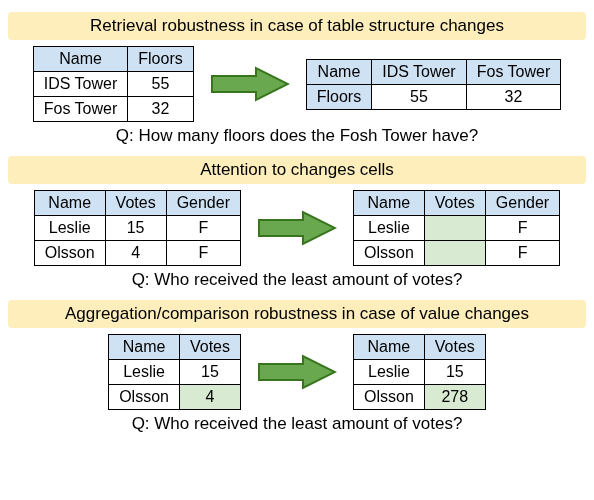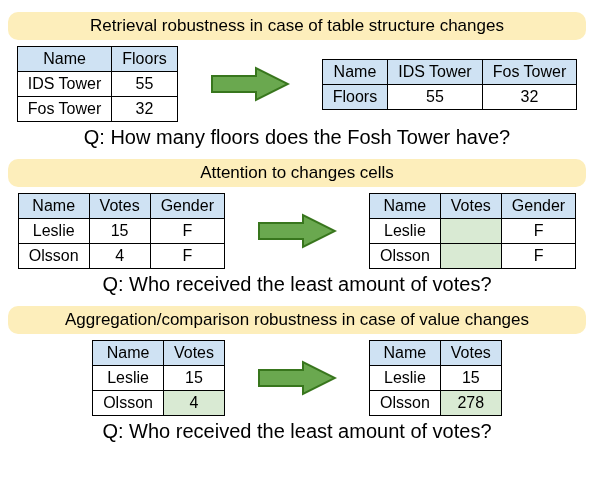--- a/index.html
+++ b/index.html
@@ -7,36 +7,36 @@
     margin: 0;
     padding: 8px;
     width: 594px;
     font-family: Verdana, Geneva, sans-serif;
     font-size: 15px;
     background: #fff;
     color: #000;
   }
   .section-header {
     background: #fdeebb;
-    border-radius: 10px;
+    border-radius: 4px;
     padding: 4px 8px;
     text-align: center;
     font-size: 17px;
     margin: 4px 0 6px 0;
   }
   .row {
     display: flex;
     align-items: center;
     justify-content: center;
-    gap: 32px;
+    gap: 16px;
     margin: 4px 0;
   }
   .question {
     text-align: center;
-    font-size: 20px;
+    font-size: 17px;
     margin: 4px 0 10px 0;
   }
   table.grid {
     border-collapse: collapse;
   }
   table.grid td, table.grid th {
     border: 1.5px solid #000;
     padding: 3px 10px;
     text-align: center;
     font-weight: normal;

